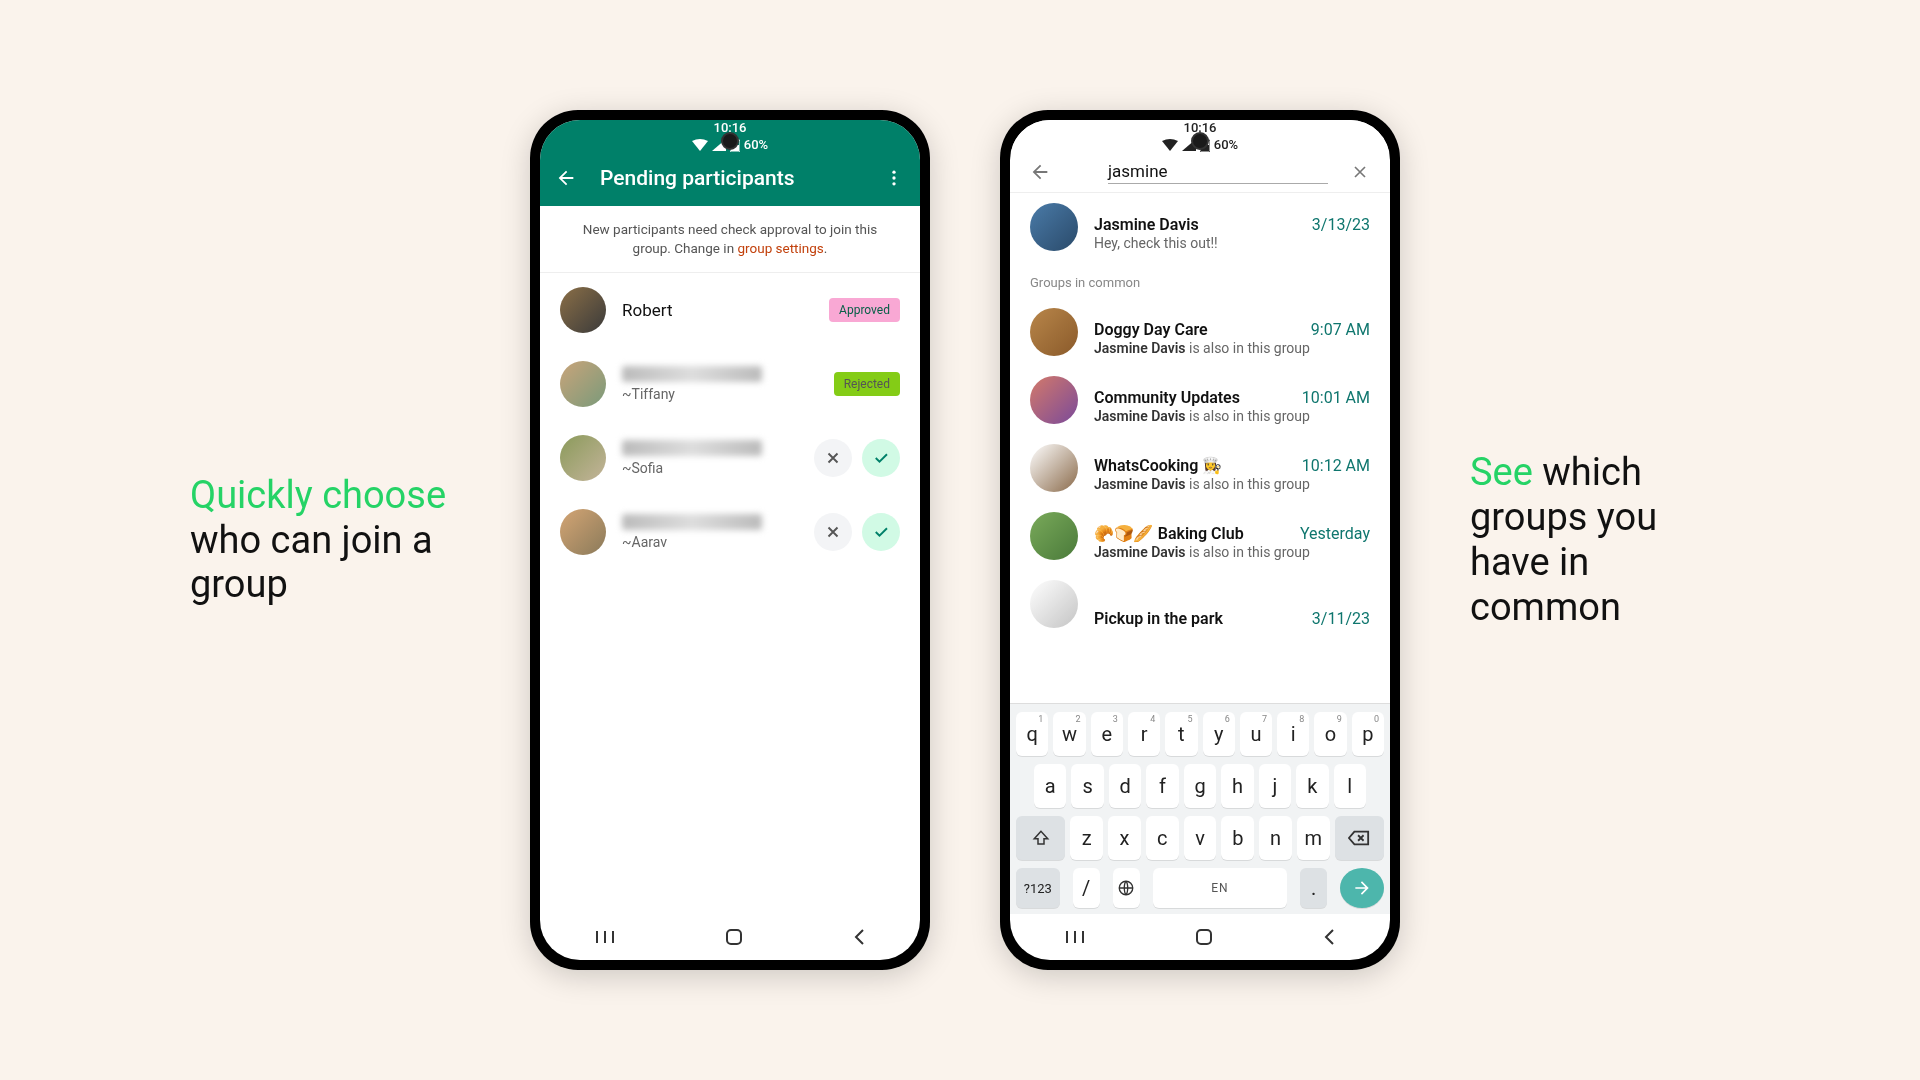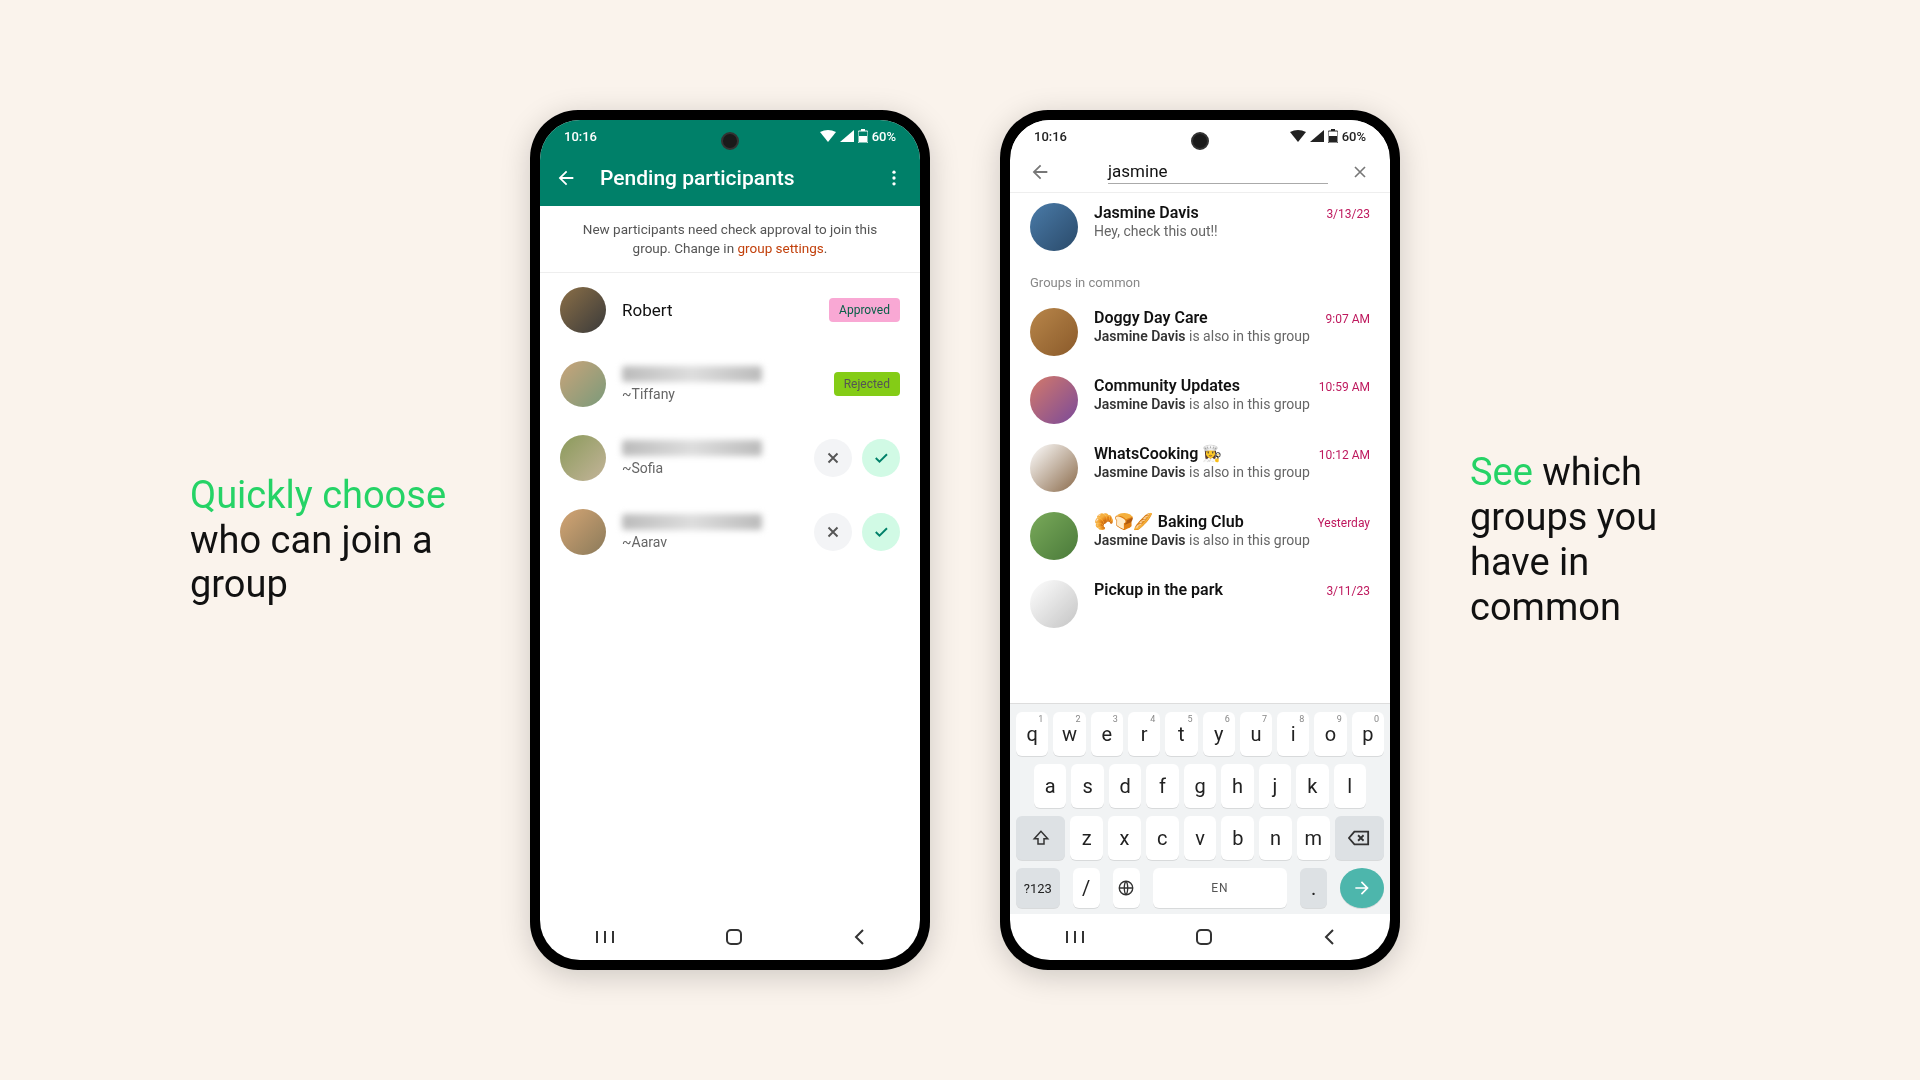--- a/index.html
+++ b/index.html
@@ -50,20 +50,21 @@
   }
 
   
   .status-bar {
     height: 32px;
     display: flex;
     align-items: center;
     padding: 0 24px 0 24px;
     font-size: 13px;
     font-weight: 500;
+    flex-direction: column;
   }
   .status-bar .time { flex: 1; }
   .status-bar .icons { display: flex; gap: 4px; align-items: center; }
   .status-bar.dark { background: #008069; color: #fff; }
   .status-bar.light { background: #fff; color: #222; }
 
   
   .p1-header {
     background: #008069;
     color: #fff;
@@ -147,27 +148,27 @@
     color: #111;
     border-bottom: 1px solid #aaa;
     padding-bottom: 2px;
     margin-left: 36px;
   }
   .chat-list { flex: 1; overflow: hidden; }
   .chat-row {
     display: flex;
     padding: 10px 20px;
     gap: 16px;
-    align-items: flex-start;
+    align-items: flex-end;
   }
   .chat-row .avatar { width: 48px; height: 48px; }
   .chat-row .content { flex: 1; min-width: 0; }
   .chat-row .top { display: flex; justify-content: space-between; align-items: baseline; }
   .chat-row .title2 { font-size: 16px; font-weight: 600; color: #111; }
-  .chat-row .time2 { font-size: 12px; color: #be185d; }
+  .chat-row .time2 { font-size: 16px; color: #0f766e; }
   .chat-row .sub { font-size: 14px; color: #666; margin-top: 1px; }
   .chat-row .sub .strong { color: #333; font-weight: 600; }
   .section-label {
     font-size: 13px; color: #888;
     padding: 14px 20px 8px 20px;
   }
 
   
   .keyboard {
     background: #f1f3f4;
@@ -378,21 +379,21 @@
               <span class="time2">9:07 AM</span>
             </div>
           <div class="sub"><span class="strong">Jasmine Davis</span><span> is also in this group</span></div>
         </div>
       </div>
       <div class="chat-row">
         <div class="avatar" style="background:linear-gradient(135deg,#d47a6a,#7a4a9a)"></div>
         <div class="content">
           <div class="top">
               <span class="title2">Community Updates</span>
-              <span class="time2">10:59 AM</span>
+              <span class="time2">10:01 AM</span>
             </div>
           <div class="sub"><span class="strong">Jasmine Davis</span><span> is also in this group</span></div>
         </div>
       </div>
       <div class="chat-row">
         <div class="avatar" style="background:linear-gradient(135deg,#ffffff,#8a6a4a)"></div>
         <div class="content">
           <div class="top">
               <span class="title2">WhatsCooking 👩‍🍳</span>
               <span class="time2">10:12 AM</span>

